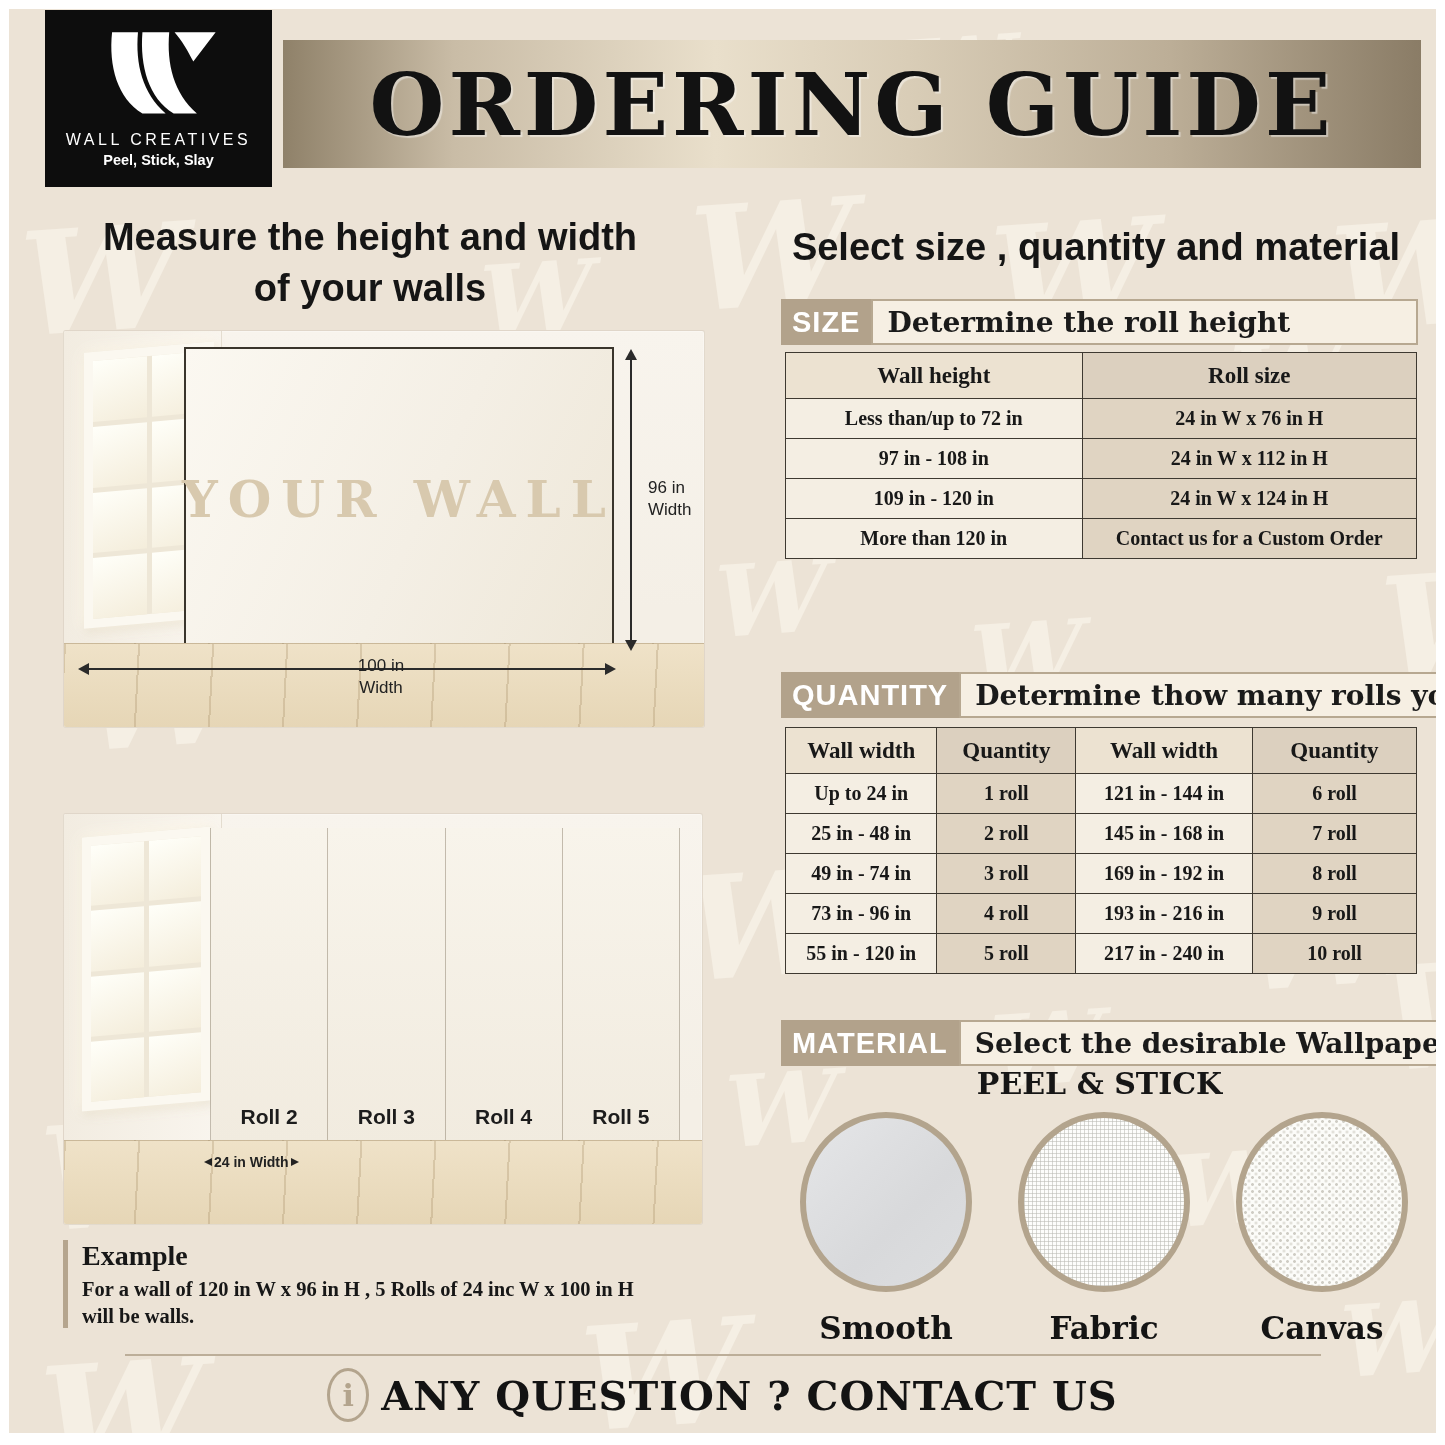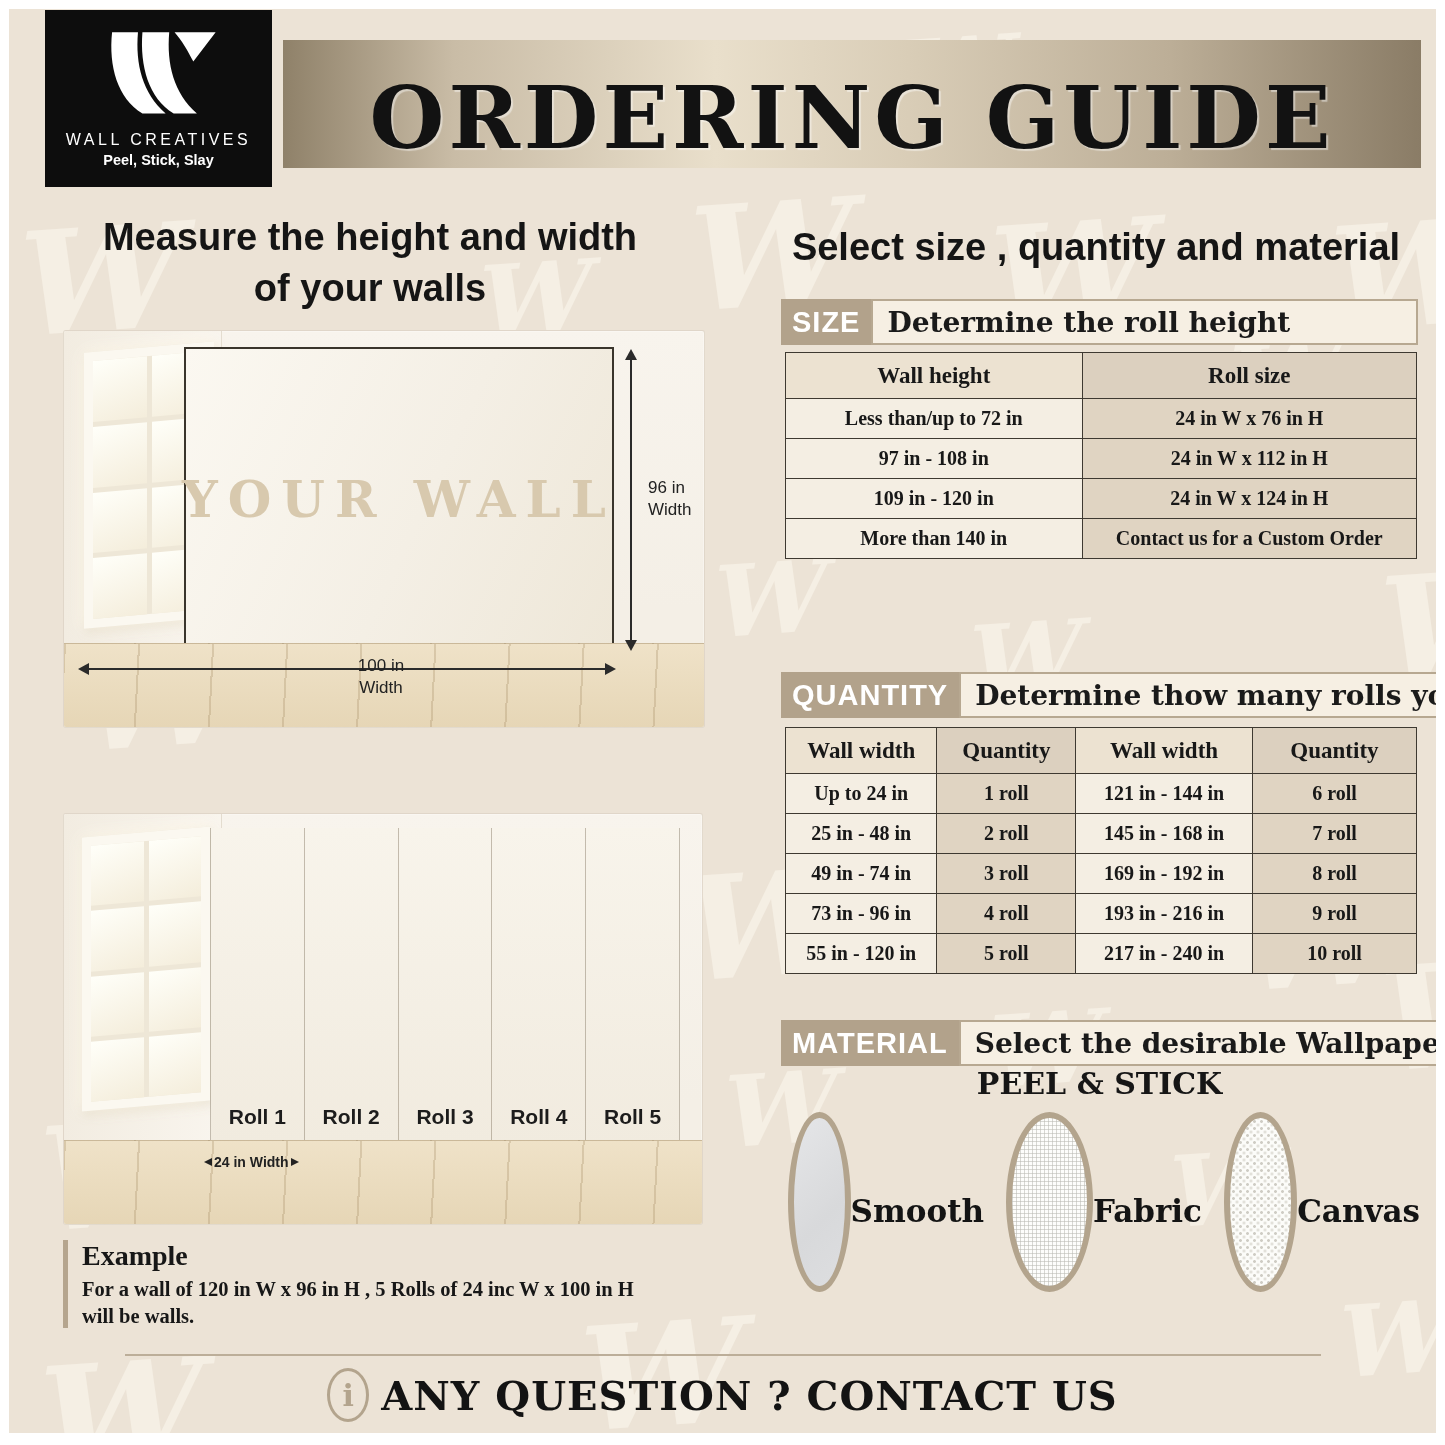--- a/index.html
+++ b/index.html
@@ -20,21 +20,21 @@
 
   
   [data-name="logo-box"] { position:absolute; left:45px; top:10px; width:227px; height:177px;
      background:#0d0d0d; display:flex; flex-direction:column; align-items:center; justify-content:center; z-index:2; }
   [data-name="brand-logo-icon"] { width:125px; height:92px; margin-bottom:10px; }
   [data-name="brand-name"] { color:#fff; font-size:16px; letter-spacing:3.5px; font-weight:400; }
   [data-name="brand-tagline"] { color:#fff; font-size:14.5px; margin-top:3px; font-weight:600; }
 
   [data-name="title-banner"] { position:absolute; left:283px; top:40px; width:1138px; height:128px; z-index:1;
      background:linear-gradient(90deg,#8f8169 0%,#c9bca6 15%,#e9dfcb 38%,#d9cdb7 55%,#bcae97 78%,#8a7c66 100%);
-     display:flex; align-items:flex-end; justify-content:center; }
+     display:flex; align-items:center; justify-content:center; }
   [data-name="page-title"] { font-family:"DejaVu Serif", serif; font-weight:bold; font-size:86px;
      letter-spacing:4px; color:#121212; text-shadow:2px 2px 1px rgba(255,255,255,.45); }
 
   
   .col-heading { position:absolute; text-align:center; font-weight:600; font-size:38px; color:#151515; line-height:1.35; z-index:2;}
   [data-name="left-heading"]  { left:40px; top:212px; width:660px; }
   [data-name="right-heading"] { left:762px; top:222px; width:668px; }
 
   
   .room { position:absolute; overflow:hidden; border-radius:3px; z-index:2;
@@ -123,21 +123,21 @@
   [data-name="quantity-table"] col:nth-child(1) { width:24%; }
   [data-name="quantity-table"] col:nth-child(2) { width:22%; }
   [data-name="quantity-table"] col:nth-child(3) { width:28%; }
   [data-name="quantity-table"] col:nth-child(4) { width:26%; }
 
   
   [data-name="peel-stick-subtitle"] { position:absolute; left:781px; top:1066px; width:637px; text-align:center; z-index:2;
       font-family:"DejaVu Serif", serif; font-weight:bold; font-size:30px; color:#161616; }
   [data-name="materials-row"] { position:absolute; left:788px; top:1112px; width:632px; display:flex;
       justify-content:space-between; z-index:2; }
-  .material { display:flex; flex-direction:row; align-items:center; width:196px; }
+  .material { display:flex; flex-direction:column; align-items:center; width:196px; }
   .swatch { width:172px; height:180px; border-radius:50%; border:6px solid #b3a48d; }
   .tex-smooth { background:linear-gradient(135deg,#e5e6e8 0%,#d8d9db 60%,#dddee0 100%); }
   .tex-fabric { background:
       repeating-linear-gradient(0deg,  rgba(185,185,178,.55) 0 1px, transparent 1px 4px),
       repeating-linear-gradient(90deg, rgba(185,185,178,.55) 0 1px, transparent 1px 4px),
       #fdfdfb; }
   .tex-canvas { background:
       radial-gradient(rgba(196,193,183,.8) 1.1px, transparent 1.7px),
       radial-gradient(rgba(210,207,198,.7) 1.1px, transparent 1.7px),
       #fcfcf9;
@@ -248,23 +248,20 @@
         <i class="pane"></i>
         <i class="pane"></i>
         <i class="pane"></i>
       <i class="pane"></i>
         <i class="pane"></i>
         <i class="pane"></i>
         <i class="pane"></i>
     </div>
     <div data-name="roll-panels">
         <div class="panel" data-name="roll-panel">
-          <span class="roll-label" data-name="roll-label">Roll 1</span>
-        </div>
-        <div class="panel" data-name="roll-panel">
           <span class="roll-label" data-name="roll-label">Roll 2</span>
         </div>
         <div class="panel" data-name="roll-panel">
           <span class="roll-label" data-name="roll-label">Roll 3</span>
         </div>
         <div class="panel" data-name="roll-panel">
           <span class="roll-label" data-name="roll-label">Roll 4</span>
         </div>
         <div class="panel" data-name="roll-panel">
           <span class="roll-label" data-name="roll-label">Roll 5</span>
@@ -306,21 +303,21 @@
         </tr>
         <tr data-name="table-row">
           <td class="light" data-name="table-cell">97 in - 108 in</td>
           <td class="tan" data-name="table-cell">24 in W x 112  in H</td>
         </tr>
         <tr data-name="table-row">
           <td class="light" data-name="table-cell">109 in - 120 in</td>
           <td class="tan" data-name="table-cell">24 in W x 124 in H</td>
         </tr>
         <tr data-name="table-row">
-          <td class="light" data-name="table-cell">More than 140 in</td>
+          <td class="light" data-name="table-cell">More than 120 in</td>
           <td class="tan" data-name="table-cell">Contact us for a Custom Order</td>
         </tr>
       </tbody>
   </table>
 
   <div class="section-bar" data-name="quantity-section-bar">
     <div class="section-label" data-name="quantity-section-label">QUANTITY</div>
     <div class="section-desc" data-name="quantity-section-description">Determine thow many rolls you need</div>
   </div>
   <table class="guide-table" data-name="quantity-table">

